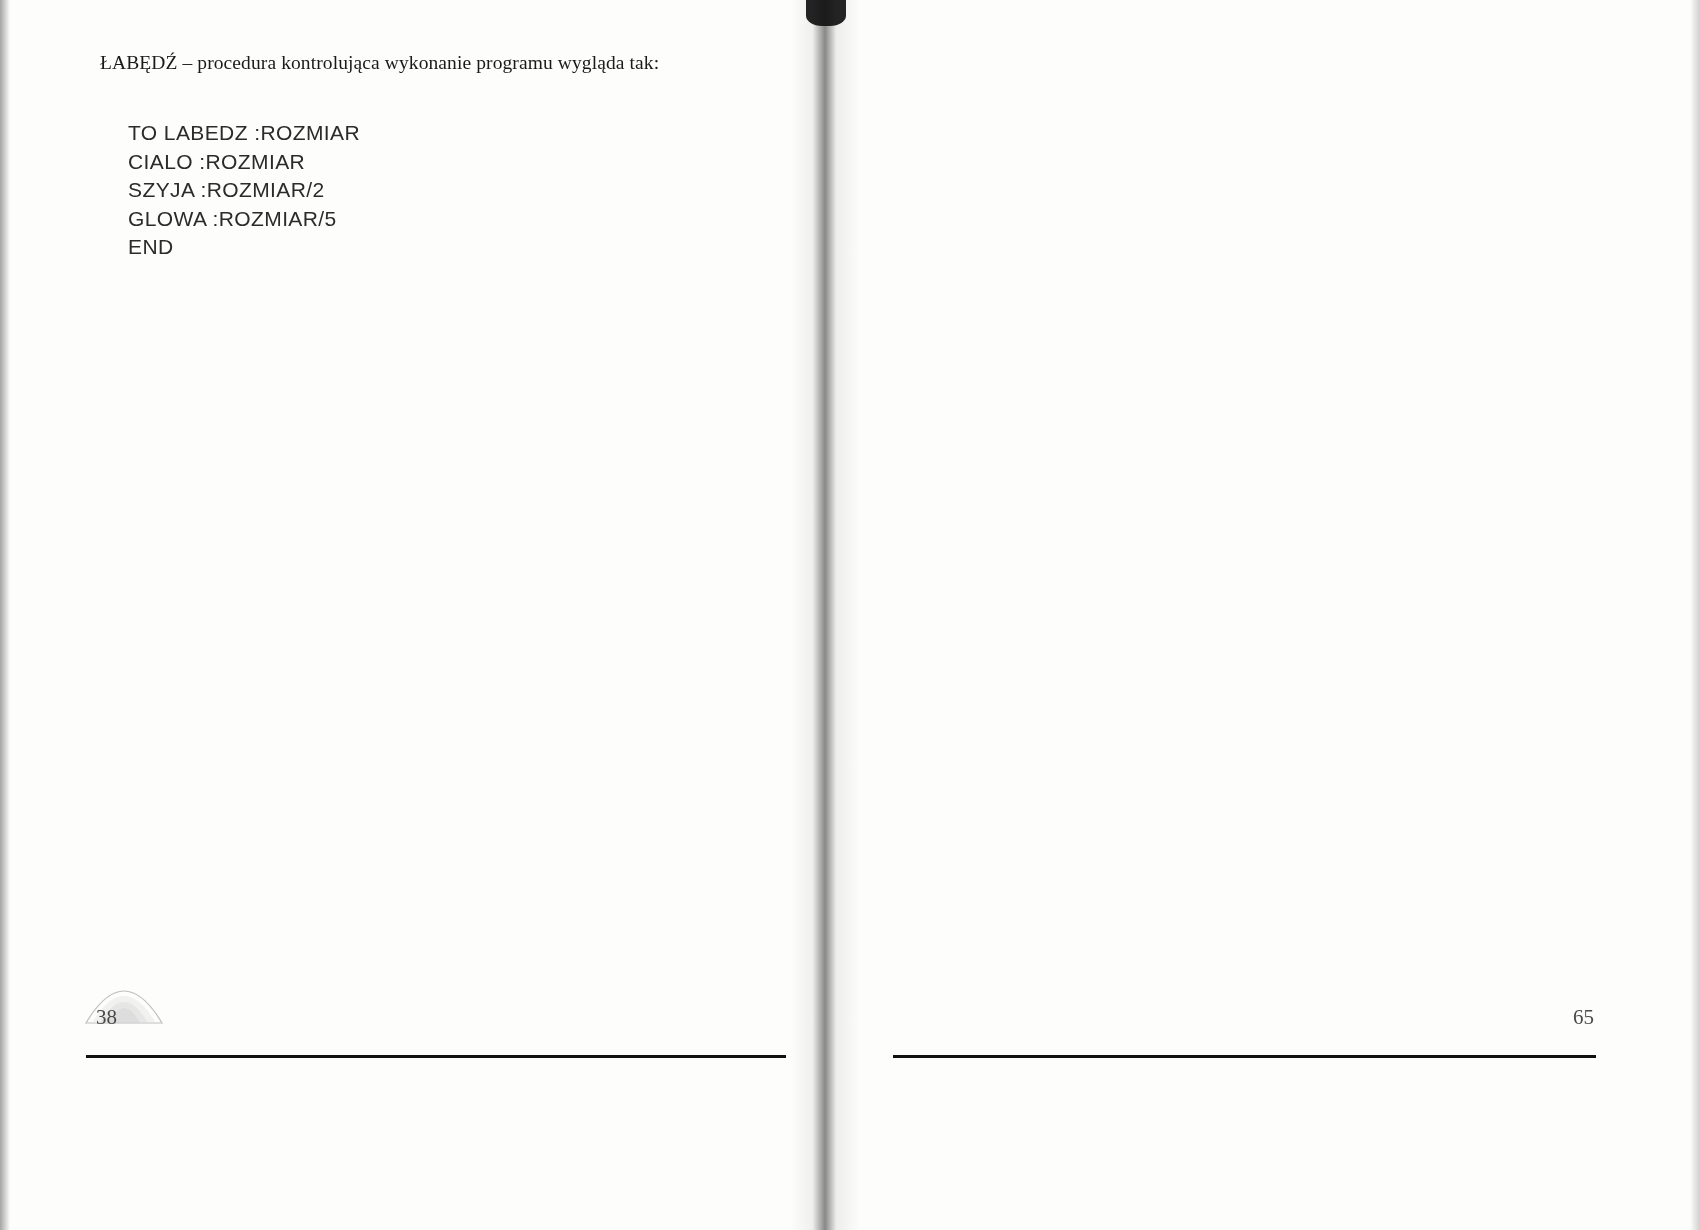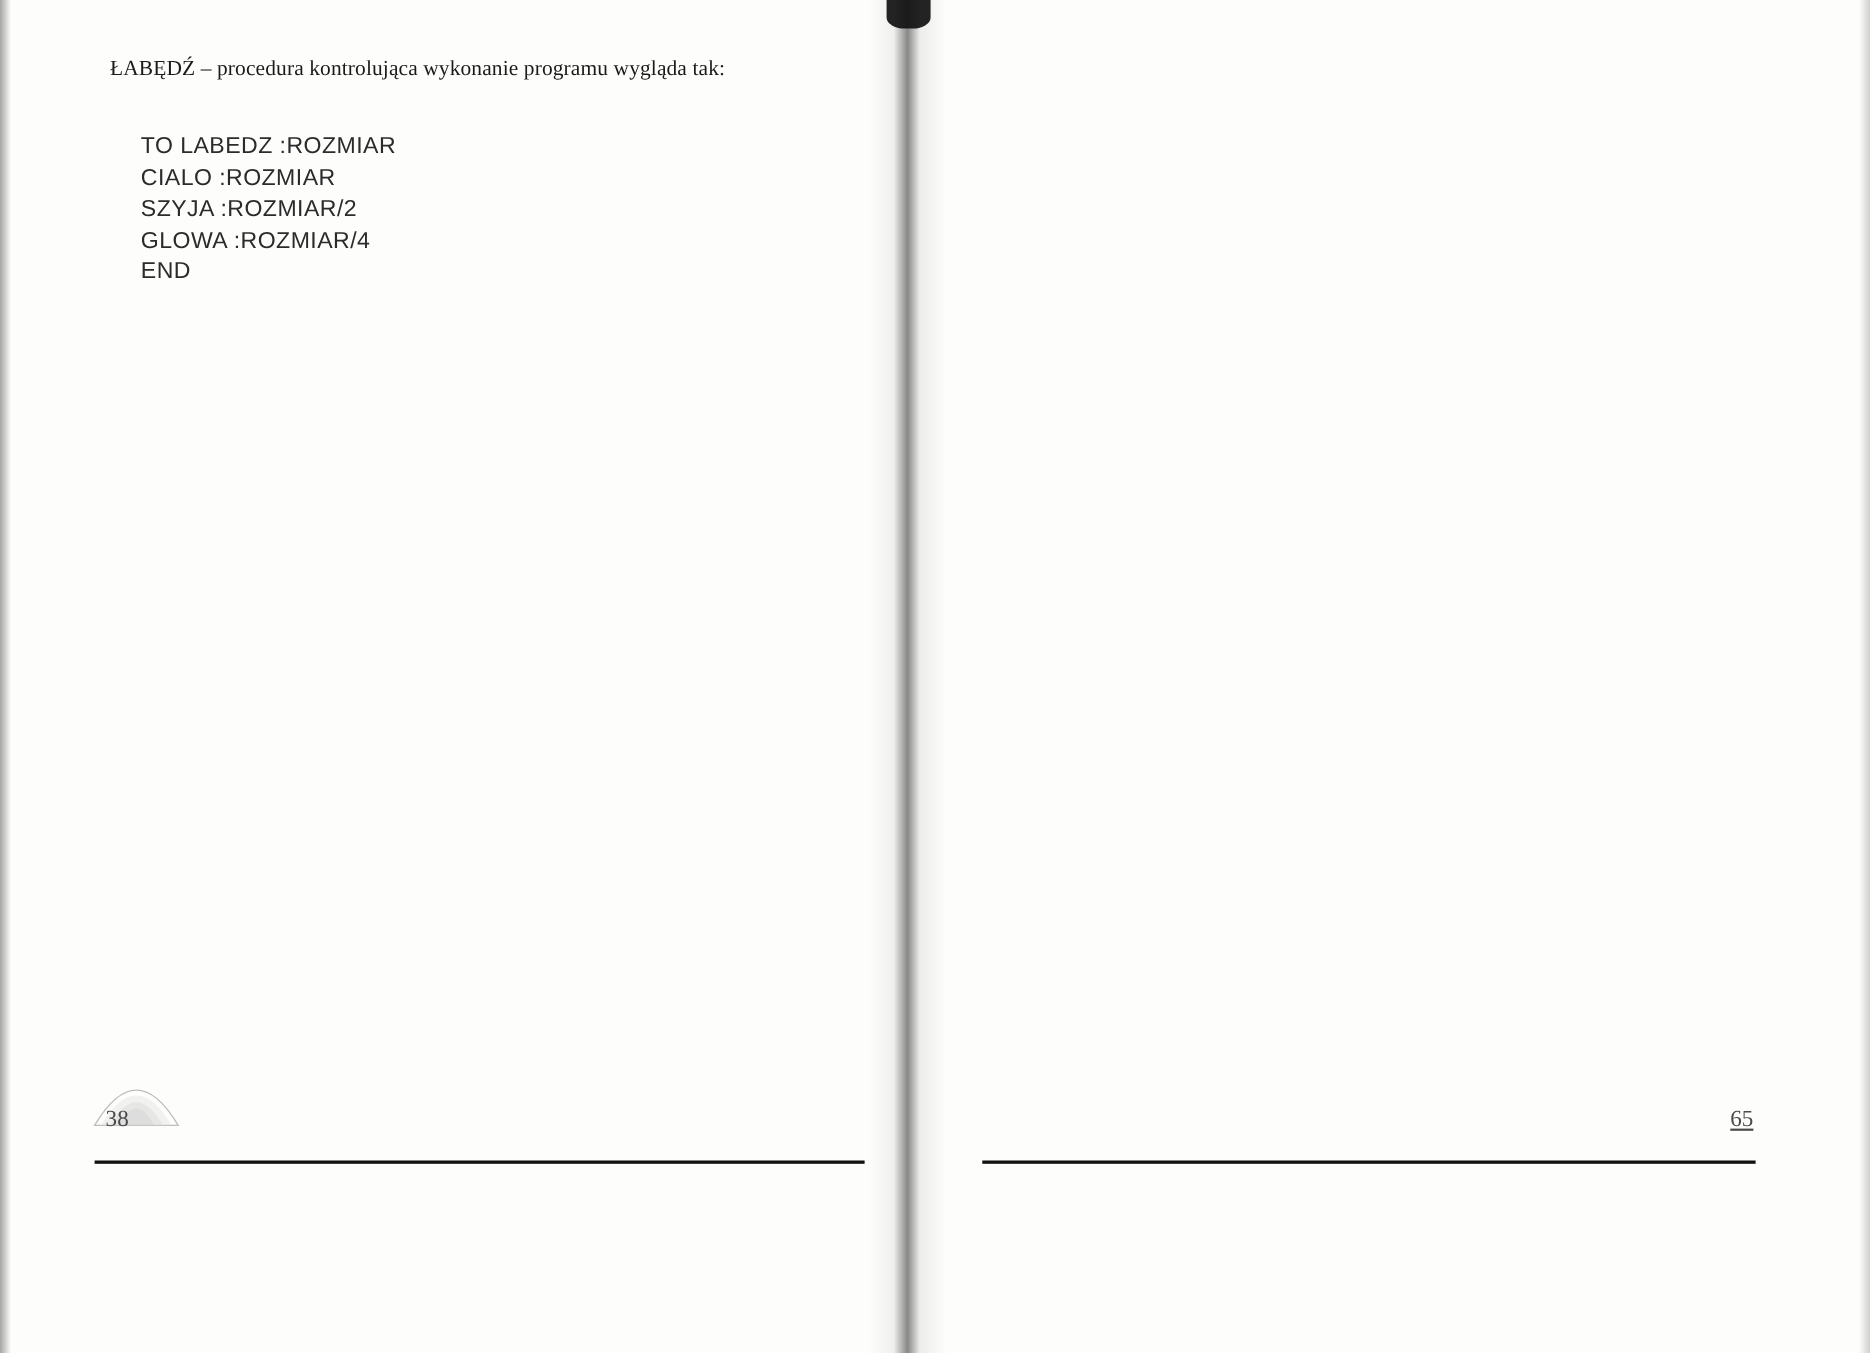--- a/index.html
+++ b/index.html
@@ -101,21 +101,21 @@
   .foot-rule-left  { left: 86px;  top: 1055px; width: 700px; }
   .foot-rule-right { left: 893px; top: 1055px; width: 703px; }
 
   .page-num {
     position: absolute;
     font-family: "Liberation Serif", serif;
     font-size: 21px;
     color: #4a4a4a;
   }
   .page-num-left  { left: 96px;  top: 1005px; }
-  .page-num-right { left: 1573px; top: 1005px; text-decoration: underline; }
+  .page-num-right { left: 1573px; top: 1005px; }
 
   .ornament {
     position: absolute;
     width: 92px;
     height: 62px;
     opacity: .55;
   }
   .ornament-left  { left: 78px;  top: 965px; }
 </style>
 </head>
@@ -123,21 +123,21 @@
 
 <div class="book">
 
   <div class="page page-left">
 
     <div class="intro-line">ŁABĘDŹ – procedura kontrolująca wykonanie programu wygląda tak:</div>
 
     <pre class="code-block code-left">TO LABEDZ :ROZMIAR
 CIALO :ROZMIAR
 SZYJA :ROZMIAR/2
-GLOWA :ROZMIAR/4
+GLOWA :ROZMIAR/5
 END</pre>
 
     <svg class="ornament ornament-left" viewBox="0 0 92 62">
       <path d="M8 58 Q46 -6 84 58 Z" fill="none" stroke="#8a8a8a" stroke-width="1.2"></path>
       <path d="M14 58 Q46 4 78 58 Z" fill="#cfcfcf" opacity=".5"></path>
       <path d="M22 58 Q46 16 70 58 Z" fill="#bdbdbd" opacity=".45"></path>
       <path d="M30 58 Q46 28 62 58 Z" fill="#ababab" opacity=".4"></path>
     </svg>
 
     <div class="page-num page-num-left">38</div>

